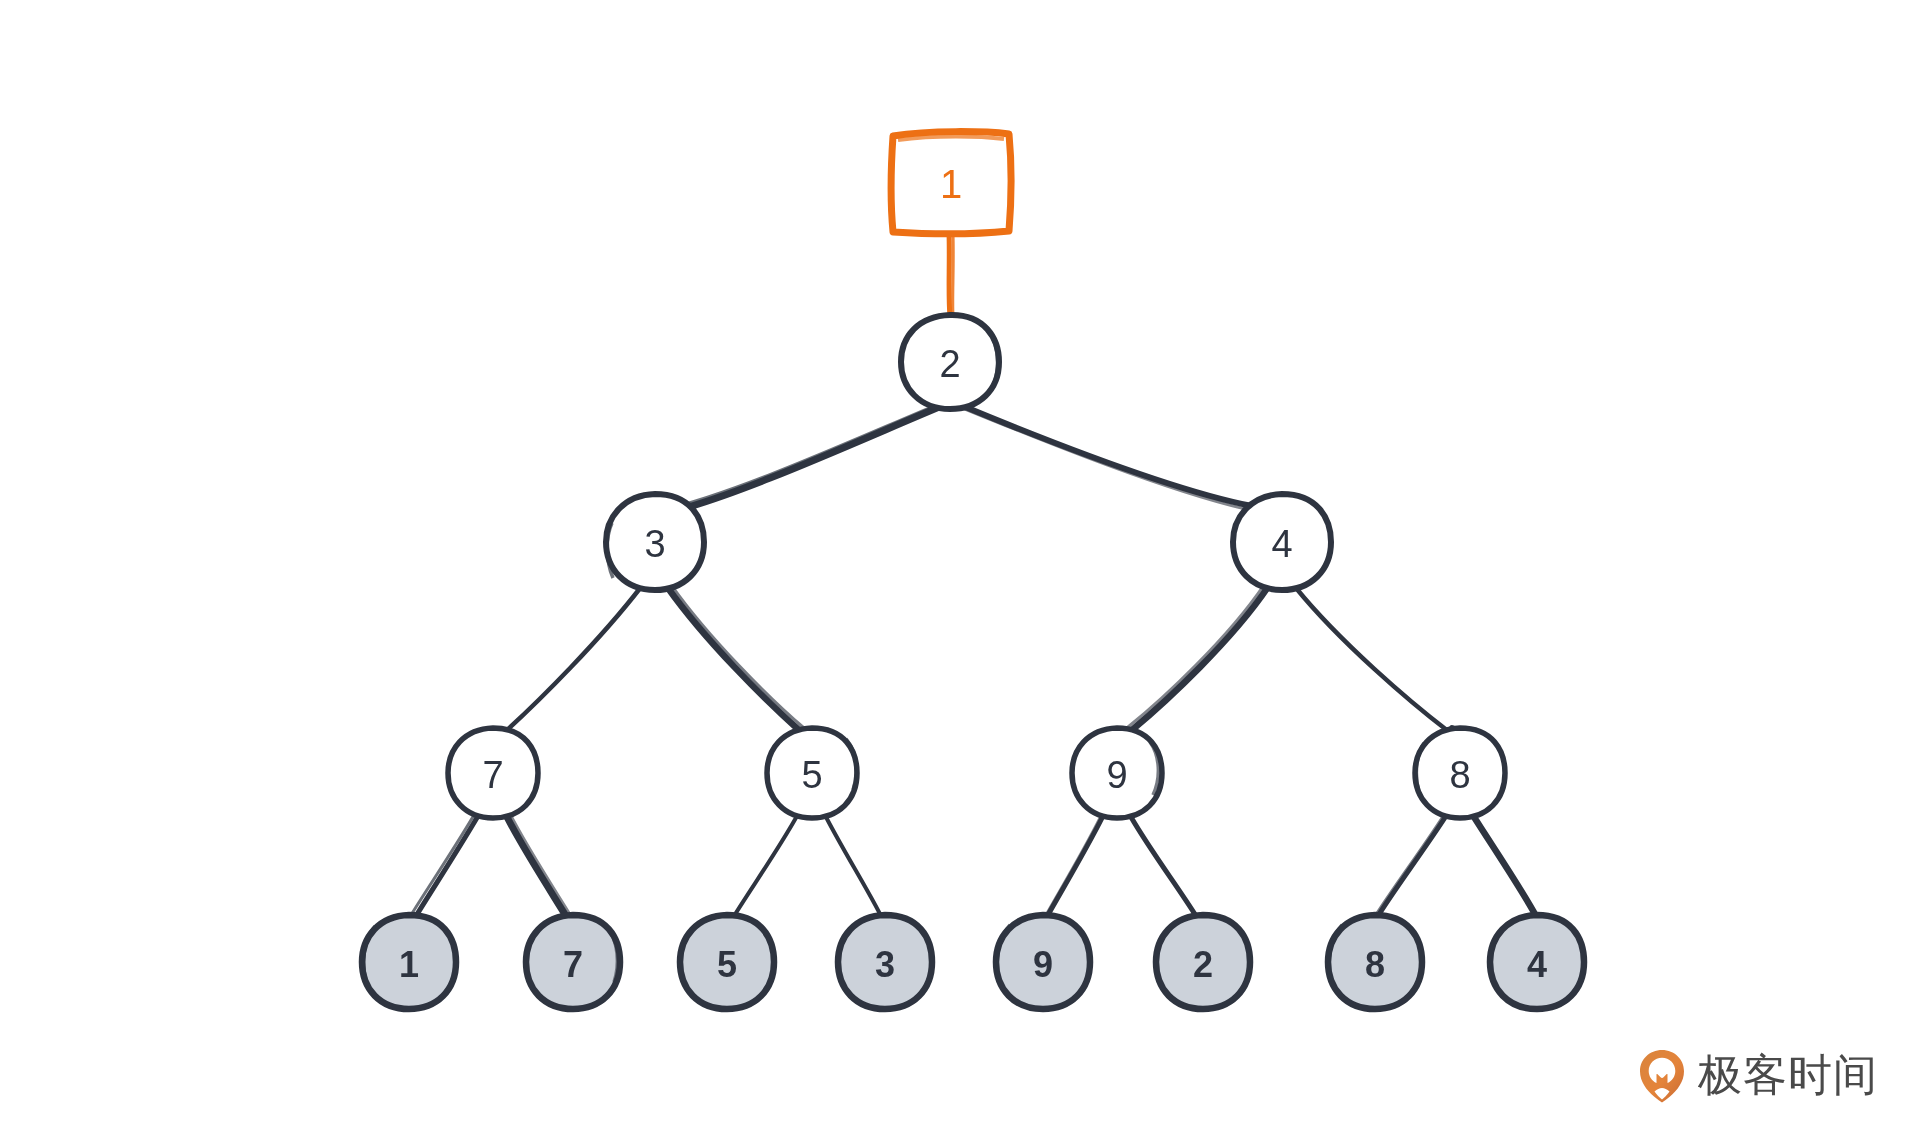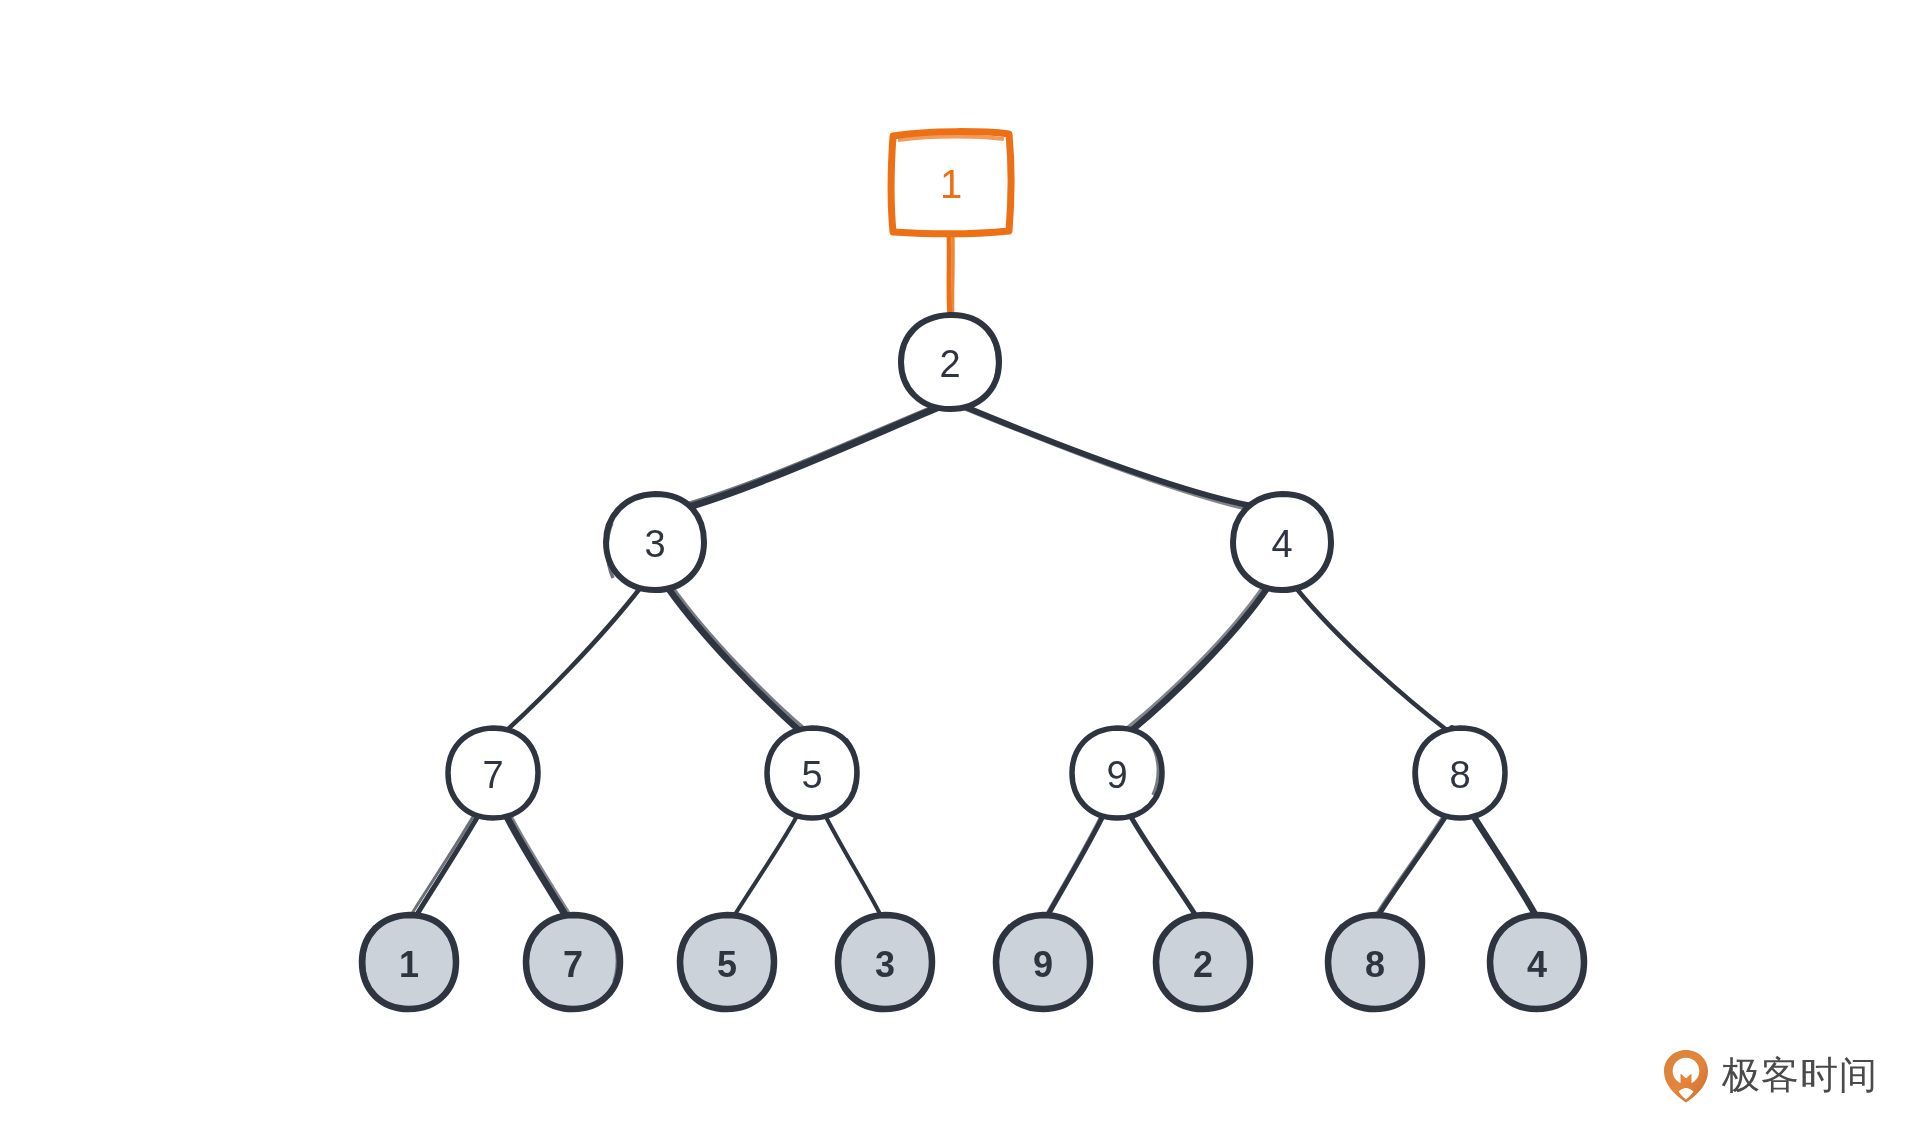--- a/index.html
+++ b/index.html
@@ -48,21 +48,21 @@
     position: absolute;
     right: 42px;
     bottom: 42px;
     display: flex;
     align-items: center;
     gap: 10px;
     user-select: none;
   }
   .wm-text {
     font-family: "DejaVu Sans", sans-serif;
-    font-size: 38px;
+    font-size: 44px;
     color: #4a4a4a;
     letter-spacing: 1px;
     line-height: 1;
     font-weight: 400;
   }
 </style>
 </head>
 <body>
 
 <svg id="tree-canvas" viewBox="0 0 1920 1145">

